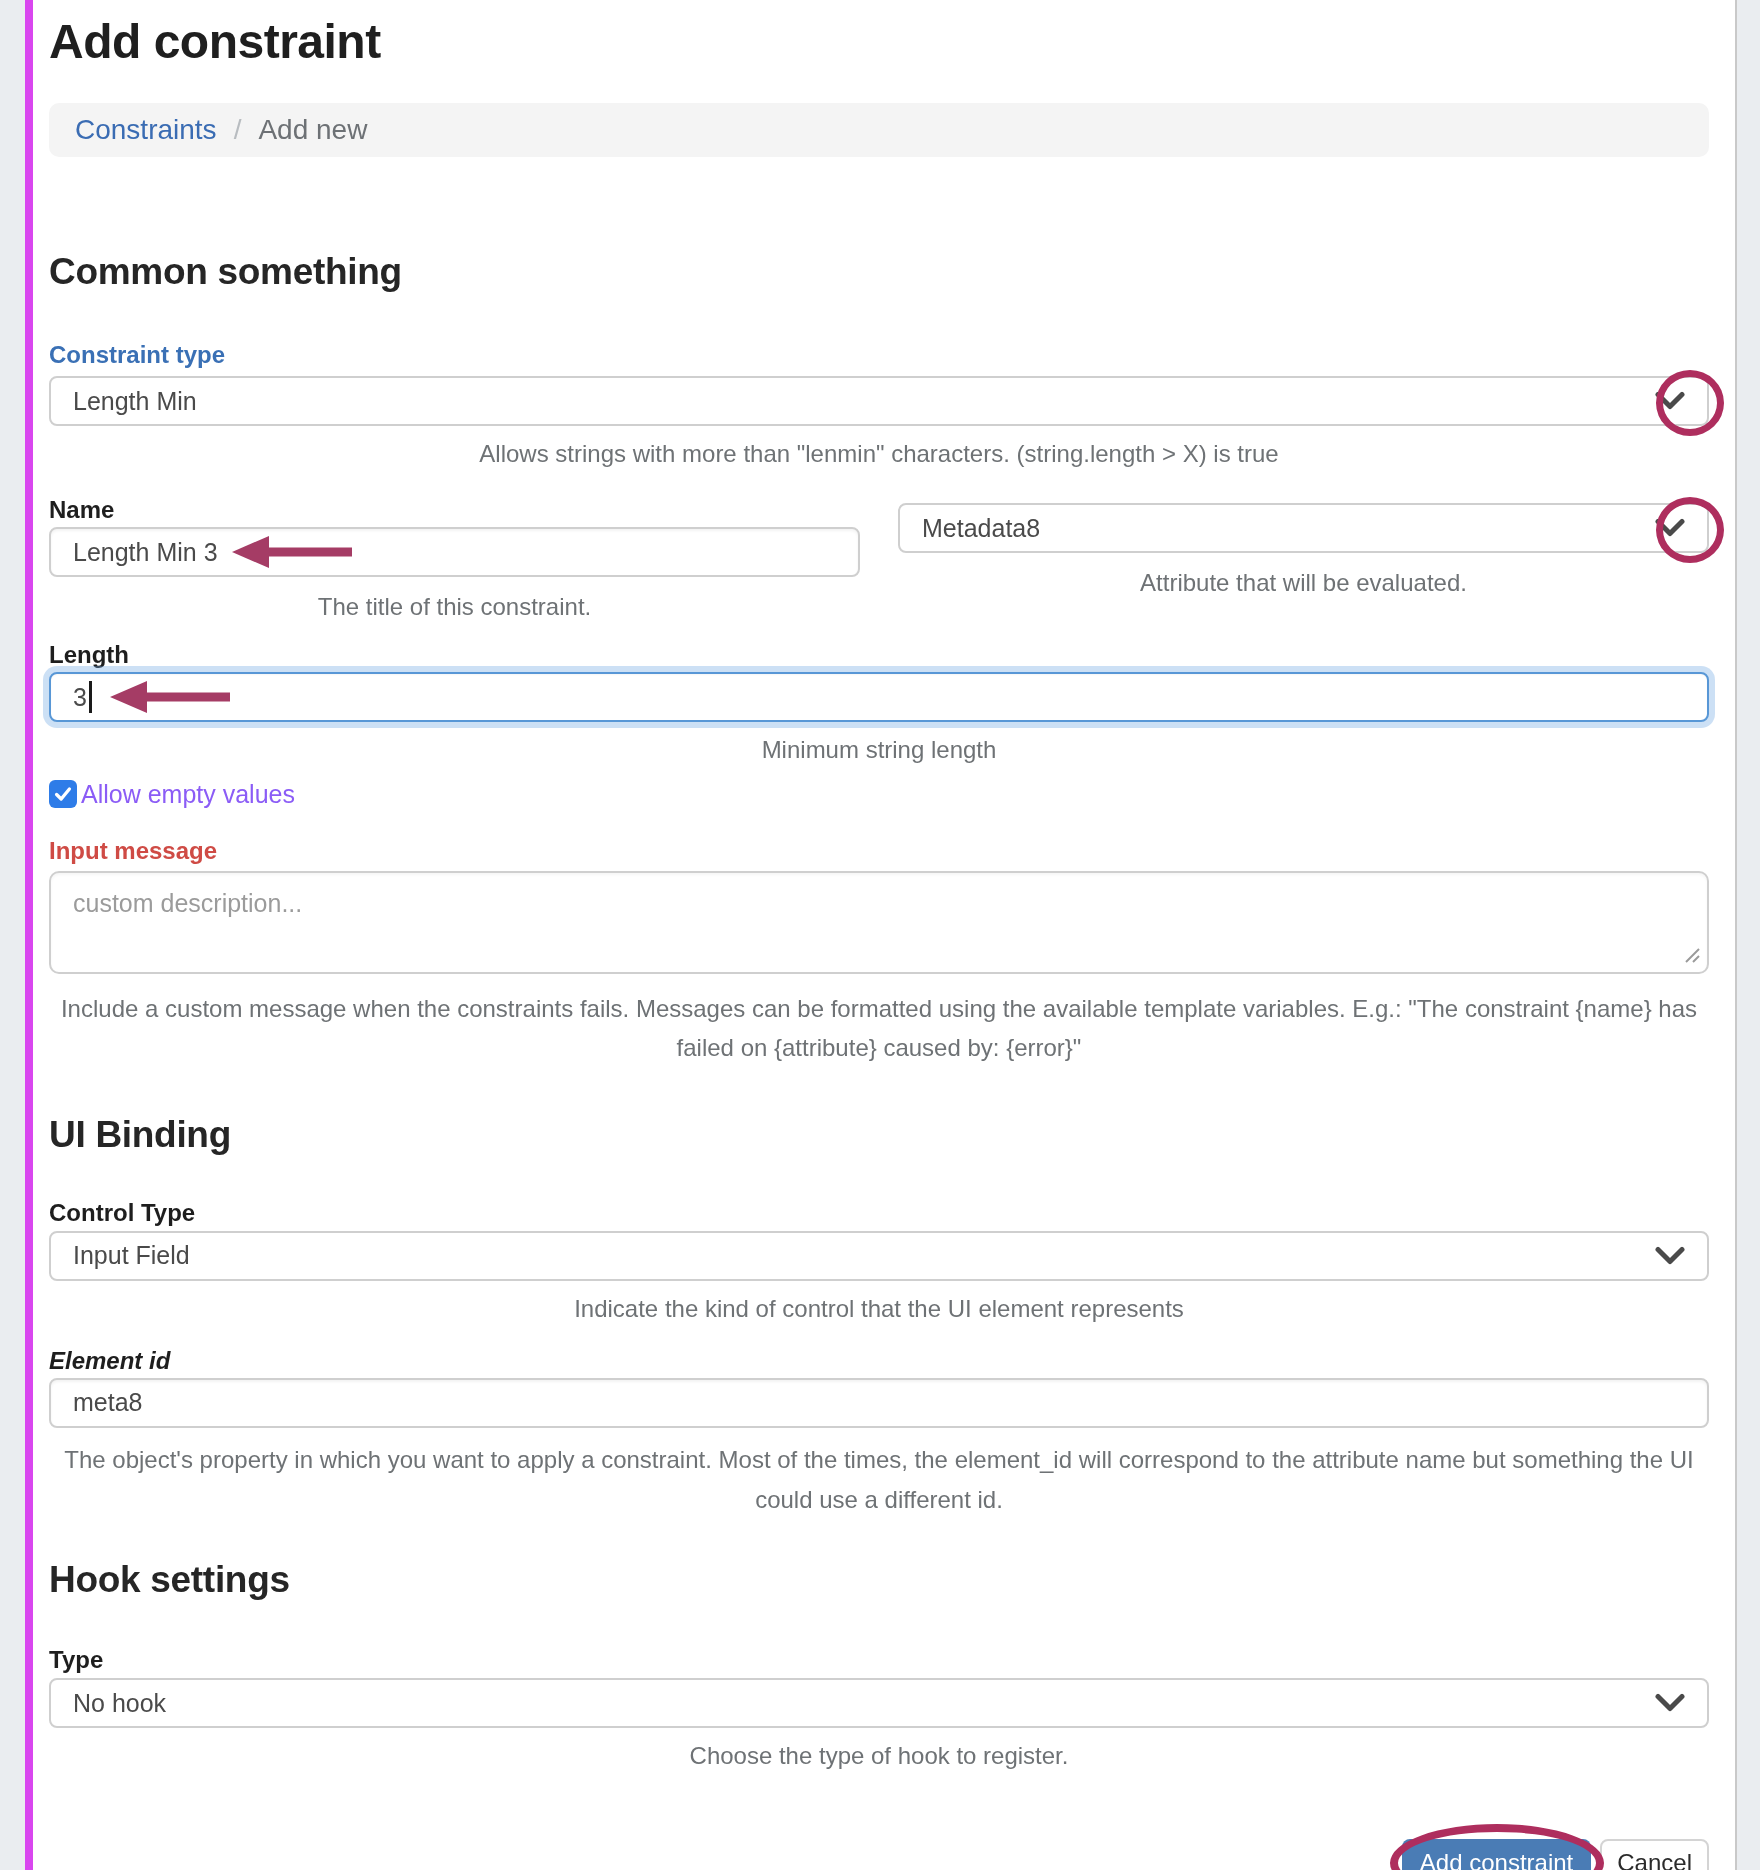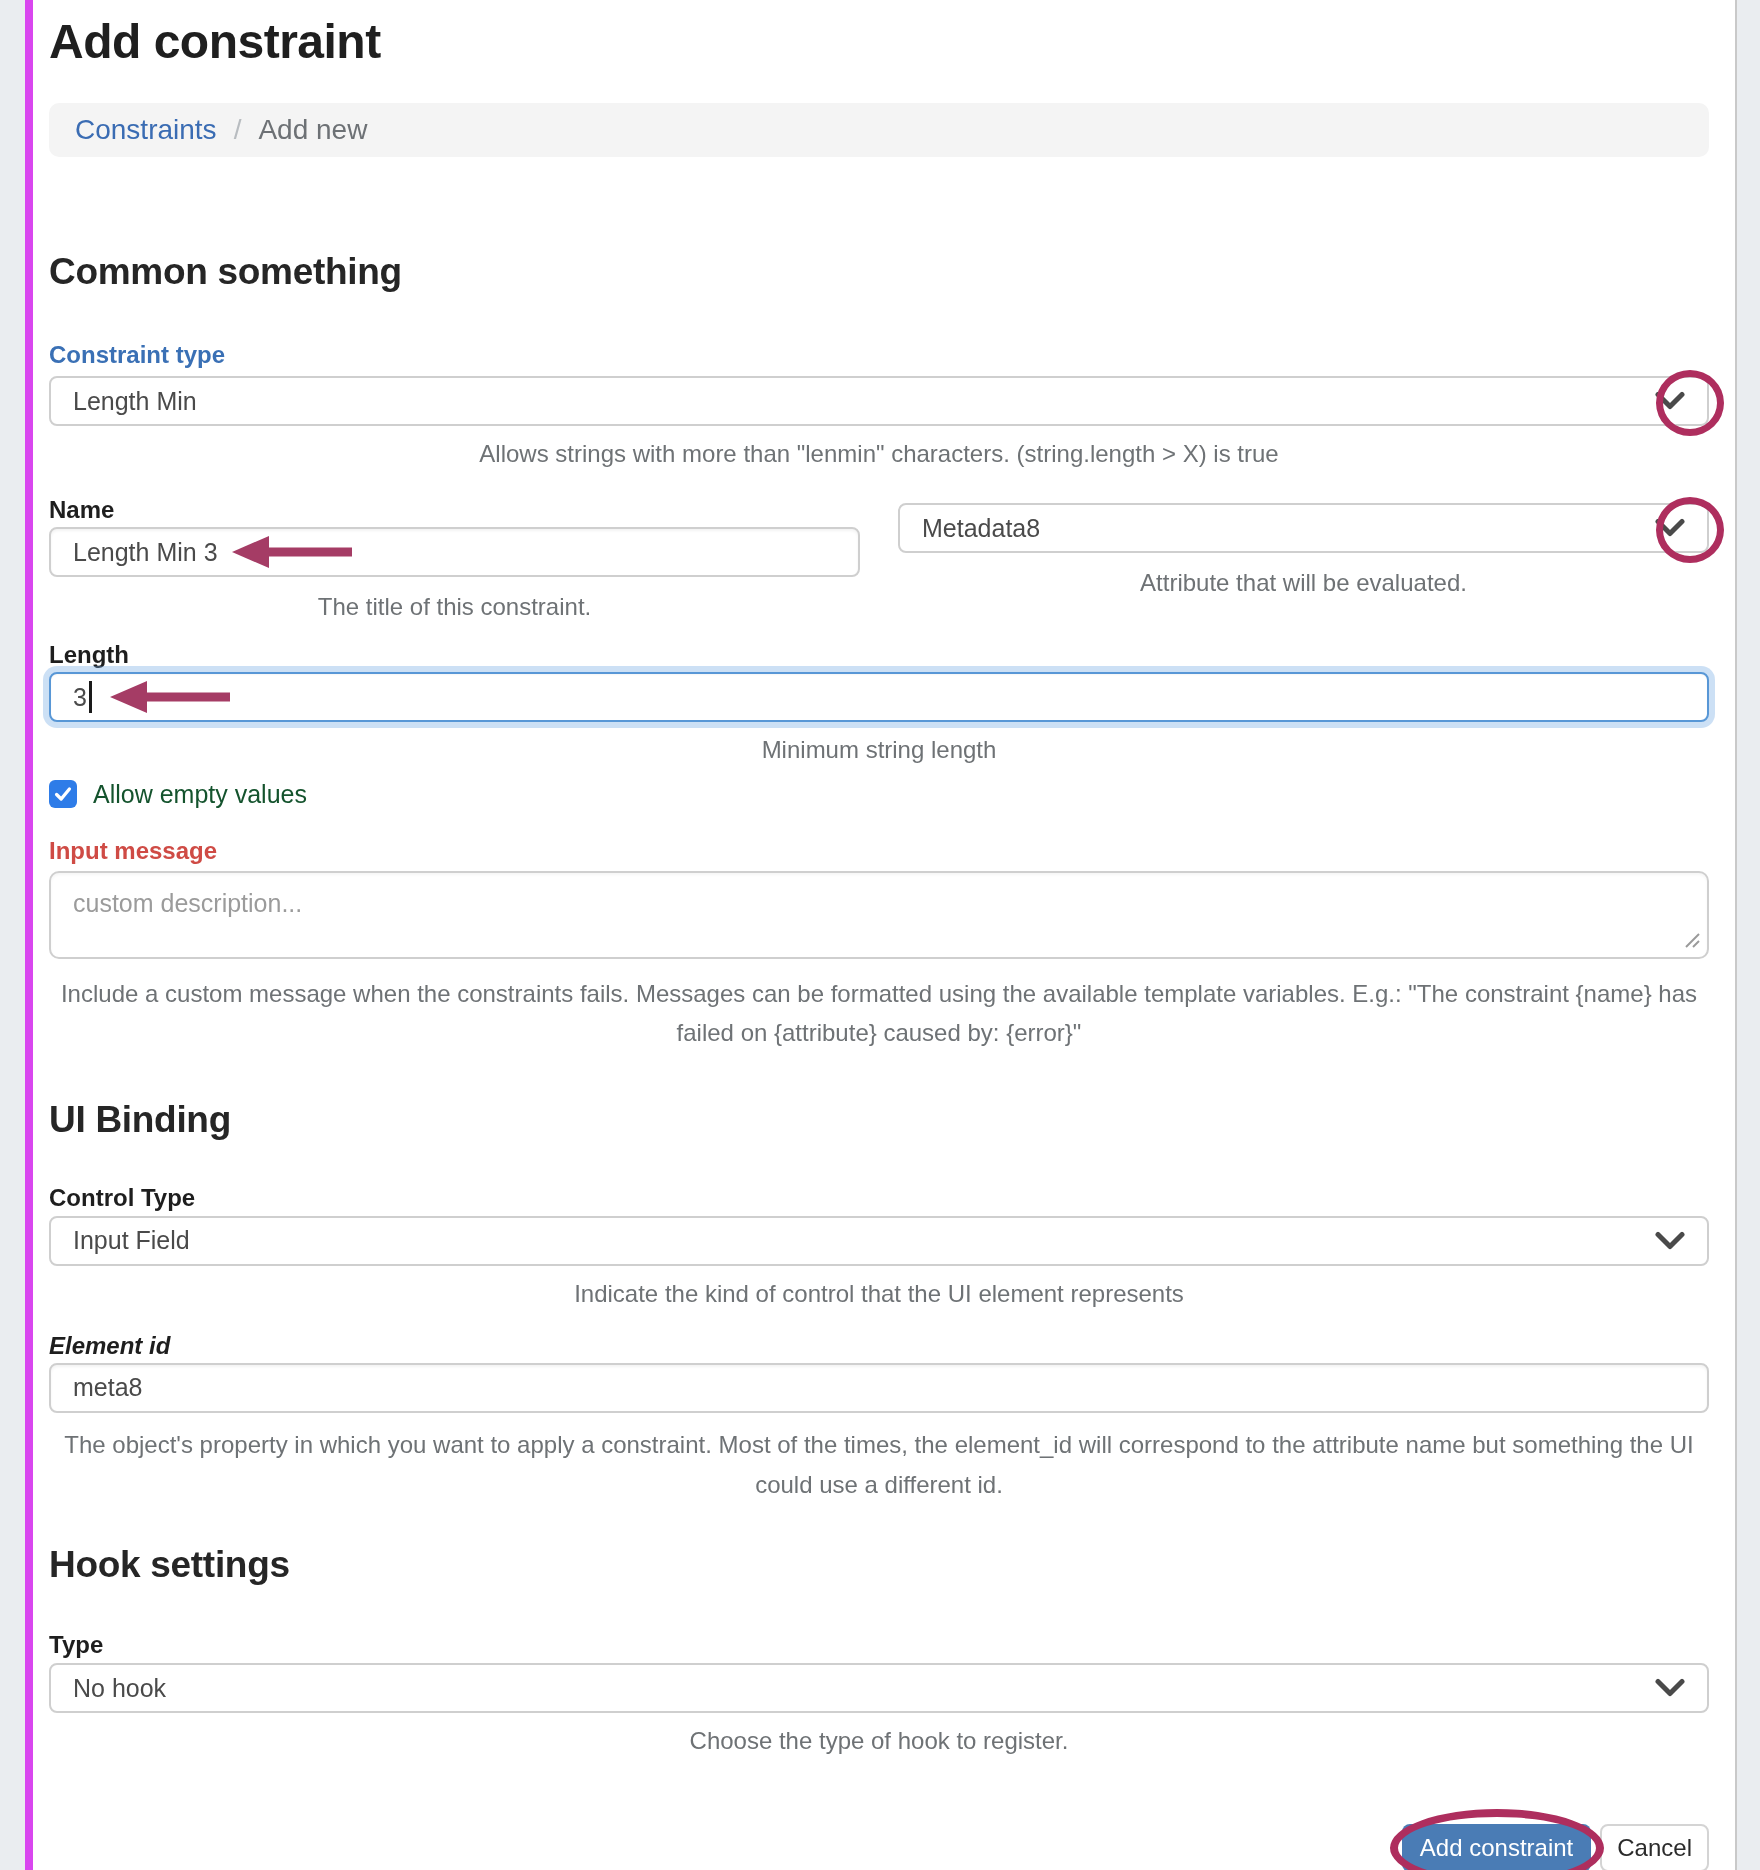--- a/index.html
+++ b/index.html
@@ -65,25 +65,25 @@
   .focused {
     border-color:#5897d6;
     box-shadow:inset 0 1px 2px rgba(0,0,0,0.04), 0 0 0 6px rgba(110,165,225,0.35);
   }
 
   .checkbox-row { display:flex; align-items:center; margin-top:14px; }
   .checkbox {
     width:28px; height:28px; border-radius:6px; background:#2e7ce8;
     display:flex; align-items:center; justify-content:center; cursor:pointer; flex:none;
   }
-  .checkbox-label { font-size:25px; color:#14532d; margin-left:16px; }
+  .checkbox-label { font-size:25px; color:#8b5cf6; margin-left:4px; }
 
   .textarea-wrap { position:relative; margin-top:8px; }
   textarea {
-    box-sizing:border-box; width:100%; height:88px; display:block;
+    box-sizing:border-box; width:100%; height:103px; display:block;
     border:2px solid #cfcfcf; border-radius:10px; padding:16px 22px;
     font-size:25px; font-family:inherit; color:#4a4a4a; resize:none; outline:none;
     box-shadow:inset 0 2px 3px rgba(0,0,0,0.04);
   }
   textarea::placeholder { color:#9b9b9b; }
   .resize-grip { position:absolute; right:8px; bottom:10px; pointer-events:none; }
 
   .actions { display:flex; justify-content:flex-end; align-items:center; gap:9px; margin-top:68px; }
   .btn { box-sizing:border-box; height:48px; font-size:24px; border-radius:8px; font-family:inherit; cursor:pointer; }
   .btn-primary { position:relative; padding:0 18px; background:#4a7cb5; color:#ffffff; border:none; }

